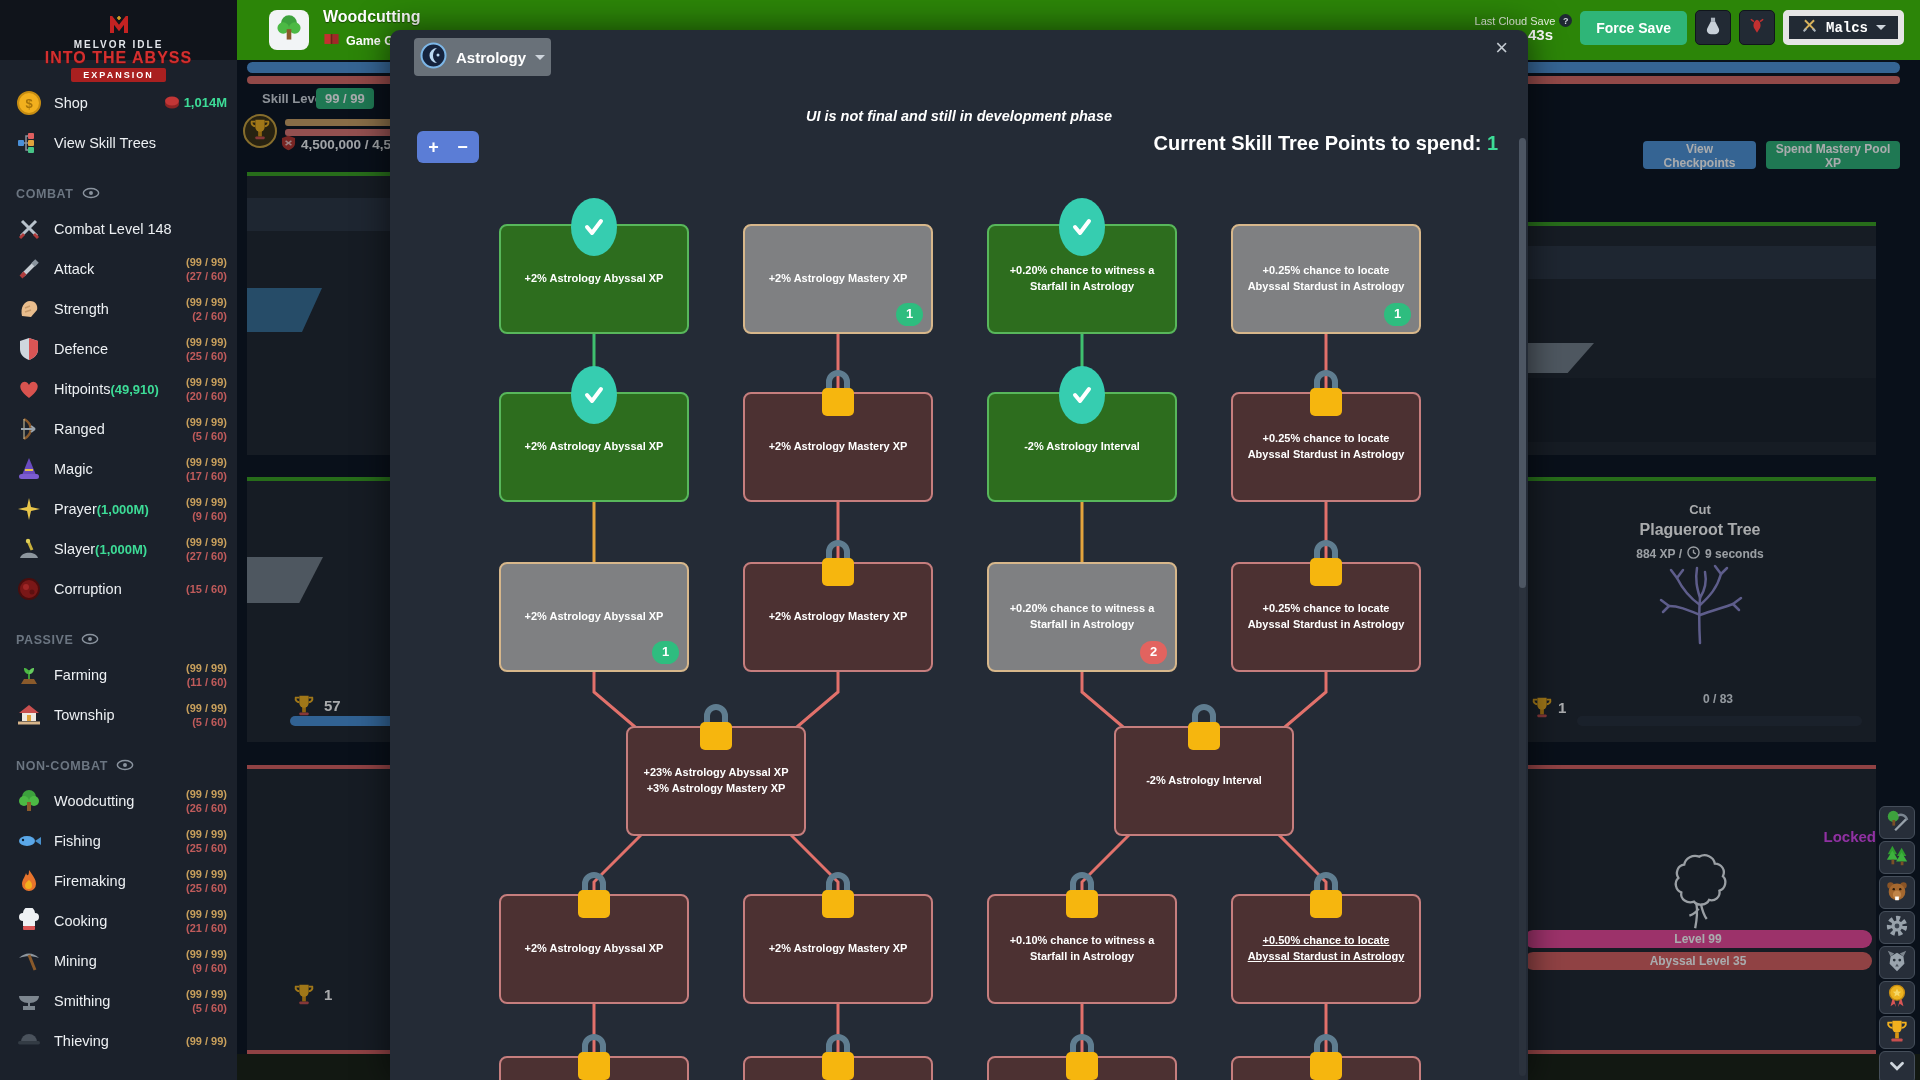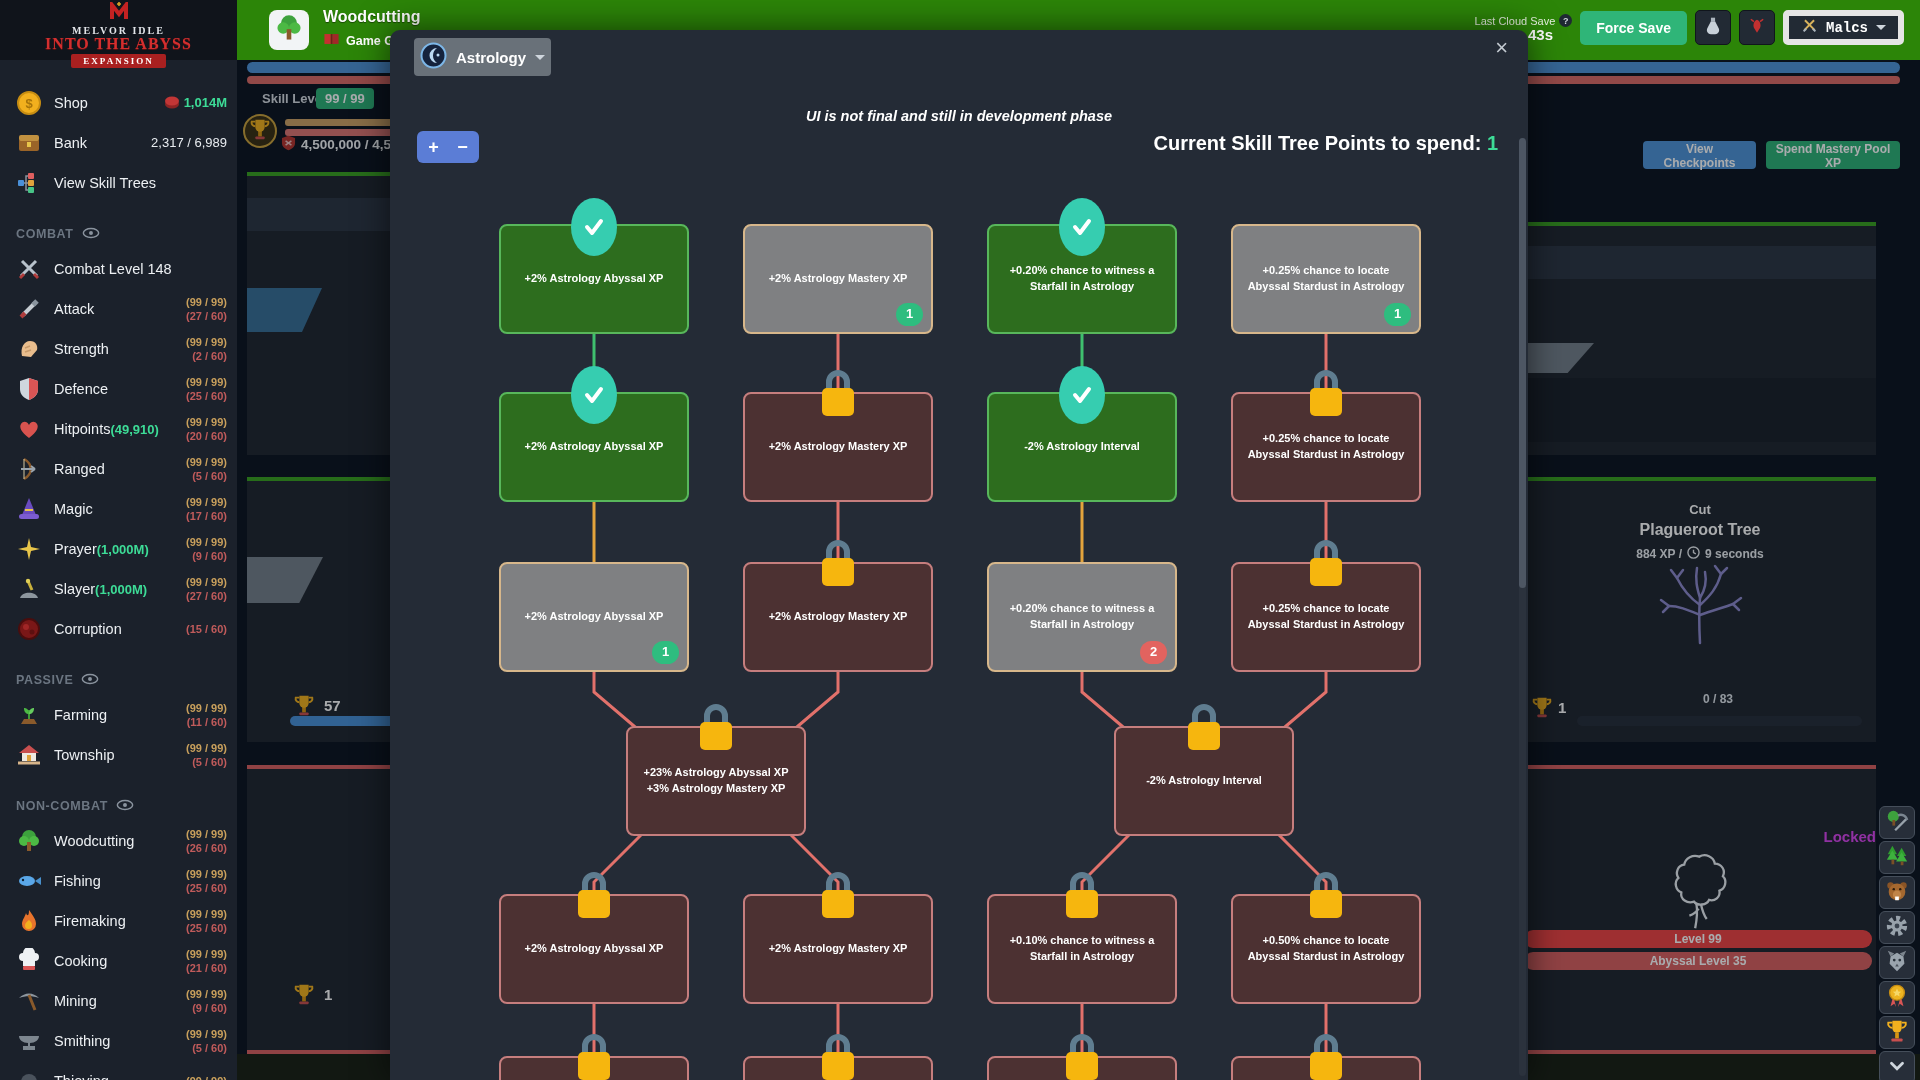--- a/index.html
+++ b/index.html
@@ -3,21 +3,21 @@
 <meta charset="utf-8">
 <style>
   html,body{margin:0;padding:0;background:#070b12;}
   *{box-sizing:border-box;}
   .screen{position:relative;width:1920px;height:1080px;overflow:hidden;
     background:#0d1420;font-family:"Liberation Sans",sans-serif;color:#fff;}
 
   
   .sidebar{position:absolute;left:0;top:0;width:237px;height:1080px;background:#1b212b;z-index:4;overflow:hidden;}
   .logo{height:80px;background:linear-gradient(to bottom,#10141b 0,#10141b 60px,rgba(0,0,0,0) 60px);
-    display:flex;flex-direction:column;align-items:center;justify-content:flex-start;padding-top:2px;font-family:Liberation Serif, serif;}
+    display:flex;flex-direction:column;align-items:center;justify-content:flex-start;padding-top:16px;}
   .logo-line1{font-size:10px;font-weight:bold;letter-spacing:2px;color:#e3e6ea;margin-top:1px;}
   .logo-line2{font-size:16px;font-weight:900;letter-spacing:1px;color:#d32f2f;text-shadow:0 1px 0 #5c0f0f;margin-top:-1px;}
   .logo-line3{font-size:9px;font-weight:bold;letter-spacing:2px;color:#fff;background:#a92020;padding:2px 12px;border-radius:2px;margin-top:1px;}
   .sb-nav{padding-top:3px;}
   .sb-item{height:40px;display:flex;align-items:center;padding:0 10px 0 16px;cursor:pointer;}
   .sb-icon{width:26px;height:26px;margin-right:12px;flex:0 0 26px;display:flex;align-items:center;justify-content:center;}
   .sb-lbl{font-size:14.5px;color:#edf0f3;white-space:nowrap;}
   .sb-sfx{font-size:13px;font-weight:bold;color:#3ddc97;}
   .sb-right{margin-left:auto;text-align:right;line-height:14px;display:flex;flex-direction:column;align-items:flex-end;}
   .sb-gold{color:#c9a05c;font-size:11px;font-weight:bold;}
@@ -80,21 +80,21 @@
   .tc-tree{left:1655px;top:560px;}
   .m-troL{left:292px;top:693px;}  .m-lvlL{left:324px;top:697px;font-size:15px;font-weight:bold;}
   .m-barL{left:290px;top:716px;width:292px;height:10px;background:#4a90d8;border-radius:5px;}
   .m-troR{left:1530px;top:695px;} .m-lvlR{left:1558px;top:699px;font-size:15px;font-weight:bold;}
   .m-progR{left:1703px;top:692px;font-size:12px;font-weight:bold;color:#dde2e8;}
   .m-trackR{left:1577px;top:716px;width:285px;height:10px;background:#272e3a;border-radius:5px;}
   .m-troL2{left:292px;top:982px;} .m-lvlL2{left:324px;top:986px;font-size:15px;font-weight:bold;}
   .locked-title{left:1524px;top:828px;width:352px;text-align:right;font-size:15px;font-weight:bold;color:#d946ef;}
   .locked-tree{left:1652px;top:852px;}
   .lvl-bar{height:18px;border-radius:9px;font-size:12px;font-weight:bold;display:flex;align-items:center;justify-content:center;}
-  .lvl-green{left:1524px;top:930px;width:348px;background:#ef4444;text-align:right;}
+  .lvl-green{left:1524px;top:930px;width:348px;background:#ec4899;text-align:right;}
   .lvl-red{left:1524px;top:952px;width:348px;background:#d96060;}
   .redline{left:247px;top:1050px;width:1629px;height:4px;background:#d96060;}
   .bottomstrip{left:237px;top:1054px;width:1683px;height:26px;background:#1a2114;}
 
   .overlay{position:absolute;left:237px;top:60px;right:0;bottom:0;background:rgba(4,8,15,.34);z-index:5;}
 
   
   .rail{position:absolute;left:1879px;top:806px;width:40px;z-index:6;display:flex;flex-direction:column;gap:2px;}
   .rail-btn{width:36px;height:33px;background:#272e39;border:1px solid #454e5a;border-radius:6px;
     display:flex;align-items:center;justify-content:center;cursor:pointer;}
@@ -161,35 +161,20 @@
                   <ellipse cx="8" cy="9" rx="7" ry="4.5" fill="#8e2424"></ellipse>
                   <ellipse cx="8" cy="6" rx="7" ry="4.5" fill="#c23636"></ellipse>
                 </svg></span>
               <span class="sb-green">1,014M</span>
             </span>
           </span>
         </div>
         <div class="sb-item">
           <span class="sb-icon">
             <svg width="26" height="26" viewBox="0 0 26 26">
-              <rect x="3" y="9" width="20" height="12" rx="2" fill="#9a6428"></rect>
-              <rect x="3" y="5" width="20" height="6" rx="2" fill="#c19140"></rect>
-              <rect x="11" y="12" width="4" height="5" fill="#e8c54a"></rect>
-            </svg>
-          </span>
-          <span class="sb-lbl">Bank</span>
-          <span class="sb-right">
-            <span class="sb-rrow">
-              <span class="sb-white">2,317 / 6,989</span>
-            </span>
-          </span>
-        </div>
-        <div class="sb-item">
-          <span class="sb-icon">
-            <svg width="26" height="26" viewBox="0 0 26 26">
               <path d="M7,13 h5 M12,6 h-2 v14 h2" stroke="#8a939e" stroke-width="1.5" fill="none"></path>
               <rect x="2" y="10" width="6" height="6" rx="1" fill="#4a90d8"></rect>
               <rect x="12" y="3" width="6" height="6" rx="1" fill="#e05f5f"></rect>
               <rect x="12" y="10" width="6" height="6" rx="1" fill="#e0a23c"></rect>
               <rect x="12" y="17" width="6" height="6" rx="1" fill="#47c487"></rect>
             </svg>
           </span>
           <span class="sb-lbl">View Skill Trees</span>
           <span class="sb-right"></span>
         </div>
@@ -871,21 +856,21 @@
           </div>
           <div class="node locked" style="left: 597px; top: 864px; width: 190px;">
             <div>
               <div>+0.10% chance to witness a Starfall in Astrology</div>
             </div>
             <div class="lock"><svg width="40" height="50" viewBox="0 0 40 50">
                 <path d="M11,24 V14 a9,9 0 0 1 18,0 V24" stroke="#5f7d90" stroke-width="6" fill="none"></path>
                 <rect x="4" y="20" width="32" height="28" rx="5" fill="#f6b60e"></rect>
               </svg></div>
           </div>
-          <div class="node locked" style="left: 841px; top: 864px; width: 190px;">
+          <div class="node locked" style="left: 841px; top: 864px; width: 190px; text-decoration: underline;">
             <div>
               <div>+0.50% chance to locate Abyssal Stardust in Astrology</div>
             </div>
             <div class="lock"><svg width="40" height="50" viewBox="0 0 40 50">
                 <path d="M11,24 V14 a9,9 0 0 1 18,0 V24" stroke="#5f7d90" stroke-width="6" fill="none"></path>
                 <rect x="4" y="20" width="32" height="28" rx="5" fill="#f6b60e"></rect>
               </svg></div>
           </div>
           <div class="node locked" style="left: 109px; top: 1026px; width: 190px;">
             <div></div>

